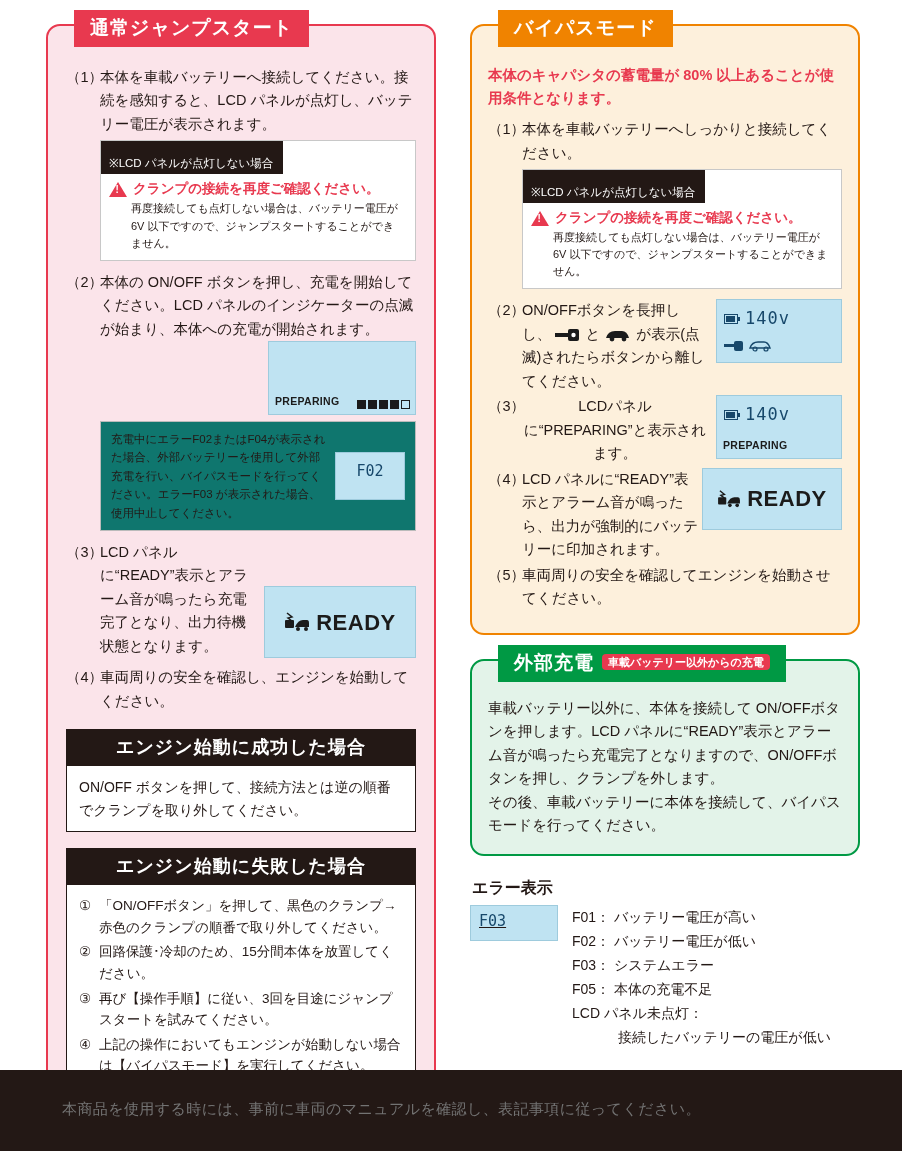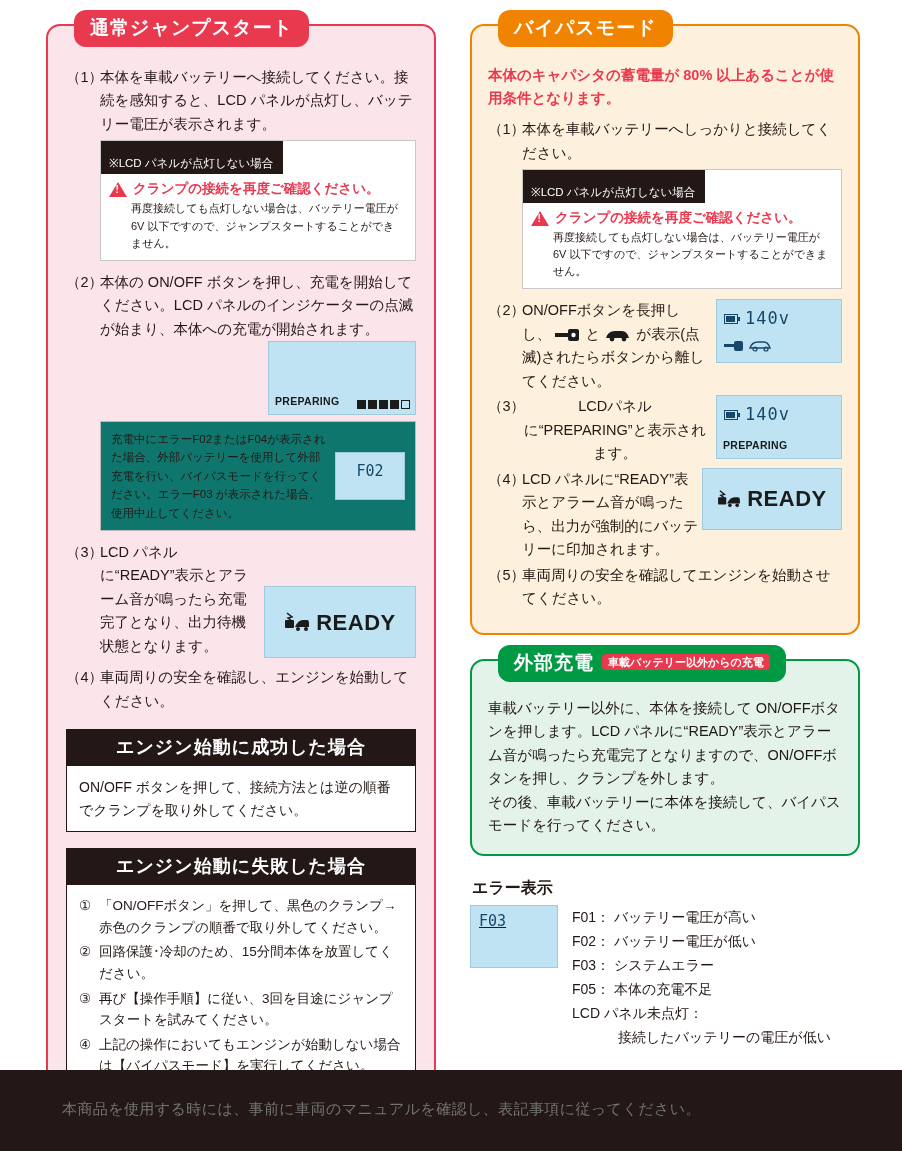--- a/index.html
+++ b/index.html
@@ -22,21 +22,21 @@
   
   .panel { border-radius: 14px; position: relative; }
   .panel-pink { border: 2px solid #e8394f; background: #fbe4ea; padding: 40px 18px 18px 18px; }
   .panel-orange { border: 2px solid #f08300; background: #fdf0dc; padding: 38px 16px 16px 16px; }
   .panel-green { border: 2px solid #009944; background: #e3f3e9; padding: 36px 16px 16px 16px; }
 
   .tag {
     position: absolute;
     top: -16px;
     left: 26px;
-    border-radius: 12px;
+    border-radius: 0;
     color: #ffffff;
     font-weight: bold;
     font-size: 19px;
     padding: 5px 16px 6px 16px;
     letter-spacing: 1px;
     white-space: nowrap;
   }
   .tag-pink { background: #e8394f; }
   .tag-orange { background: #f08300; }
   .tag-green { background: #009944; }
@@ -407,21 +407,21 @@
       <div class="tag tag-green">
         <span>外部充電</span><span class="sub">車載バッテリー以外からの充電</span>
       </div>
       <div style="font-size:14.5px; line-height:1.62; white-space:pre-line;">車載バッテリー以外に、本体を接続して ON/OFFボタンを押します。LCD パネルに“READY”表示とアラーム音が鳴ったら充電完了となりますので、ON/OFFボタンを押し、クランプを外します。
 その後、車載バッテリーに本体を接続して、バイパスモードを行ってください。</div>
     </div>
 
     <div style="margin-top:22px;">
       <div class="err-title">エラー表示</div>
       <div class="err-wrap">
-        <div class="lcd" style="width:88px; height:63px; flex:none; padding-top:5px; padding-left:8px;text-decoration:underline;">
+        <div class="lcd" style="width:88px; height:36px; flex:none; padding-top:5px; padding-left:8px;text-decoration:underline;">
           <span class="errcode">F03</span>
         </div>
         <div class="err-list">
           <div>F01： バッテリー電圧が高い</div>
           <div>F02： バッテリー電圧が低い</div>
           <div>F03： システムエラー</div>
           <div>F05： 本体の充電不足</div>
           <div>LCD パネル未点灯：</div>
           <div class="indent">接続したバッテリーの電圧が低い</div>
         </div>

